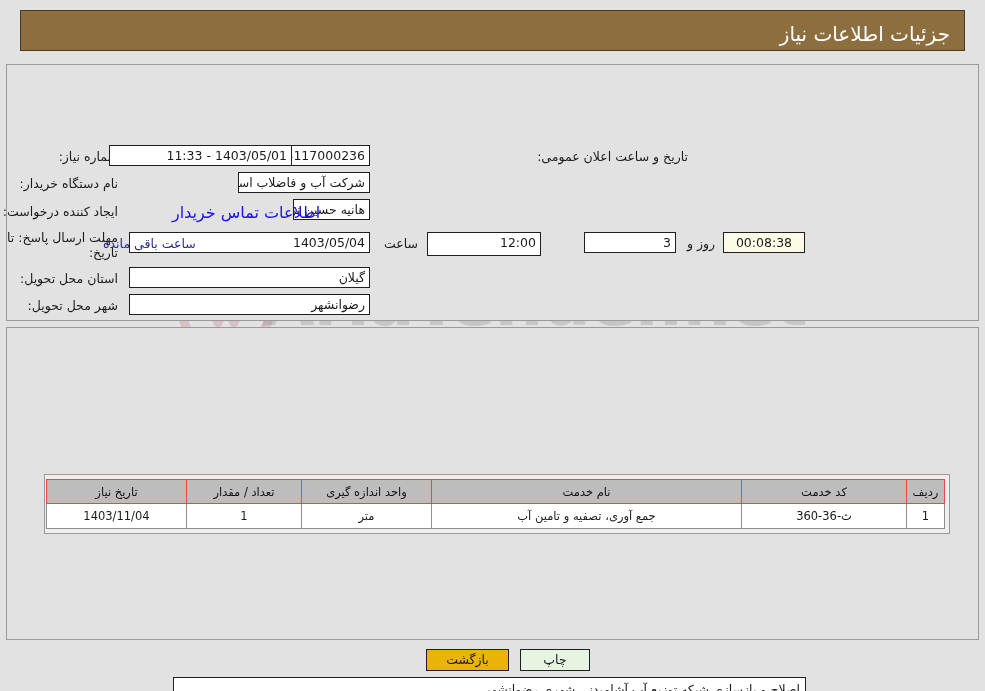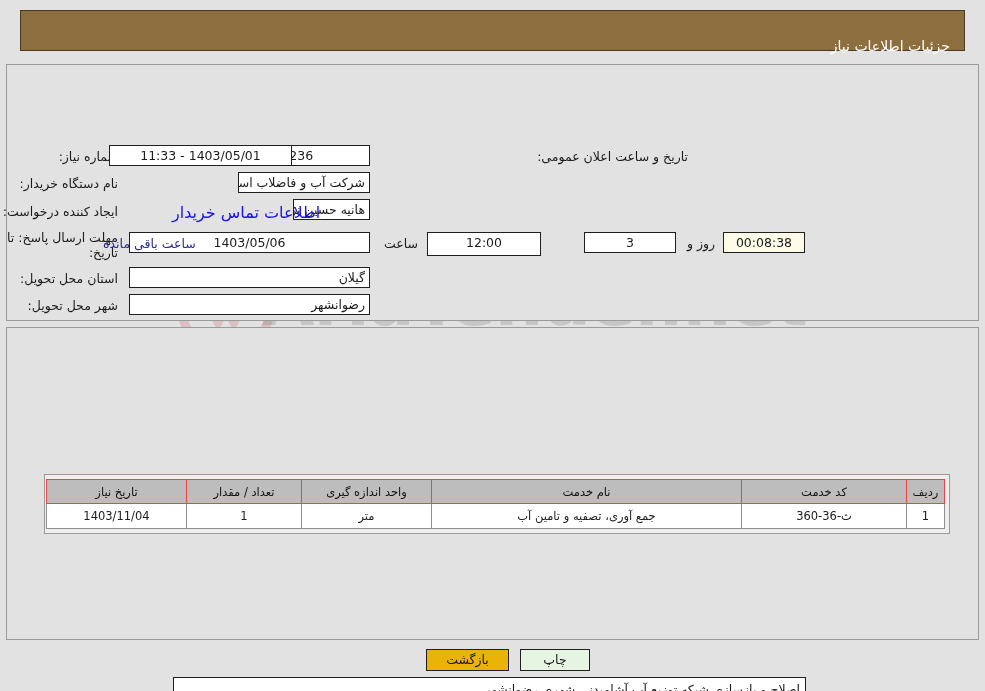--- a/index.html
+++ b/index.html
@@ -55,23 +55,23 @@
     width: 945px;
     height: 41px;
     background: #8d6e3f;
     border: 1px solid #4b3a21;
     box-sizing: border-box;
     z-index: 10;
   }
   .titlebar .t-text {
     position: absolute;
     right: 14px;
-    top: 27px;
+    top: 11px;
     color: #ffffff;
-    font-size: 14px;
+    font-size: 20px;
     font-weight: normal;
     margin-left: 36px;
   }
 
   
   .panel {
     position: absolute;
     background: #e2e2e2;
     border: 1px solid #9a9a9a;
     box-sizing: border-box;
@@ -94,21 +94,21 @@
     background: #ffffff;
     border: 1px solid #1f1f1f;
     box-sizing: border-box;
     font-size: 12.5px;
     color: #1b1b1b;
     line-height: 19px;
     padding: 0 4px;
     white-space: nowrap;
     overflow: hidden;
   }
-  .fld.center { text-align: center; }
+  .fld.center { text-align: right; }
   .fld.right  { text-align: right; }
   .fld.timer  { background: #fbfbe8; text-align: center; }
 
   .linklike {
     position: absolute;
     color: #1b12e8;
     font-size: 16px;
     white-space: nowrap;
     cursor: pointer;
     text-decoration: none;
@@ -253,21 +253,21 @@
   <div class="fld center" style="left:102px; top:80px; width:183px; height:21px;">1403/05/01 - 11:33</div>
 
   <div class="lbl" style="right:860px; top:111px; width:115px;">نام دستگاه خریدار:</div>
   <div class="fld right" style="left:231px; right:608px; top:107px; height:21px;">شرکت آب و فاضلاب استان گیلان</div>
 
   <div class="lbl" style="right:860px; top:139px; width:120px;">ایجاد کننده درخواست:</div>
   <div class="fld right" style="left:286px; right:608px; top:134px; height:21px;">هانیه حسین نژاد کارشناس شرکت آب و فاضلاب استان گیلان</div>
   <a class="linklike" style="left:165px; top:138px;">اطلاعات تماس خریدار</a>
 
   <div class="lbl" style="right:860px; top:165px; width:115px; text-align:right; white-space:normal;">مهلت ارسال پاسخ: تا تاریخ:</div>
-  <div class="fld center" style="right:608px; top:167px; width:241px; height:21px;">1403/05/06</div>
+  <div class="fld center" style="right:608px; top:167px; width:241px; height:21px;">1403/05/04</div>
   <div class="plain" style="right:560px; top:171px;">ساعت</div>
   <div class="fld center" style="right:437px; top:167px; width:114px; height:24px;">12:00</div>
   <div class="fld center" style="right:302px; top:167px; width:92px; height:21px;">3</div>
   <div class="plain" style="right:263px; top:171px;">روز و</div>
   <div class="fld timer" style="right:173px; top:167px; width:82px; height:21px;">00:08:38</div>
   <div class="plain" style="left:96px; top:171px; color:#2a2a8f;">ساعت باقی مانده</div>
 
   <div class="lbl" style="right:860px; top:206px; width:115px;">استان محل تحویل:</div>
   <div class="fld right" style="right:608px; top:202px; width:241px; height:21px;padding-left:36px;">گیلان</div>
 

